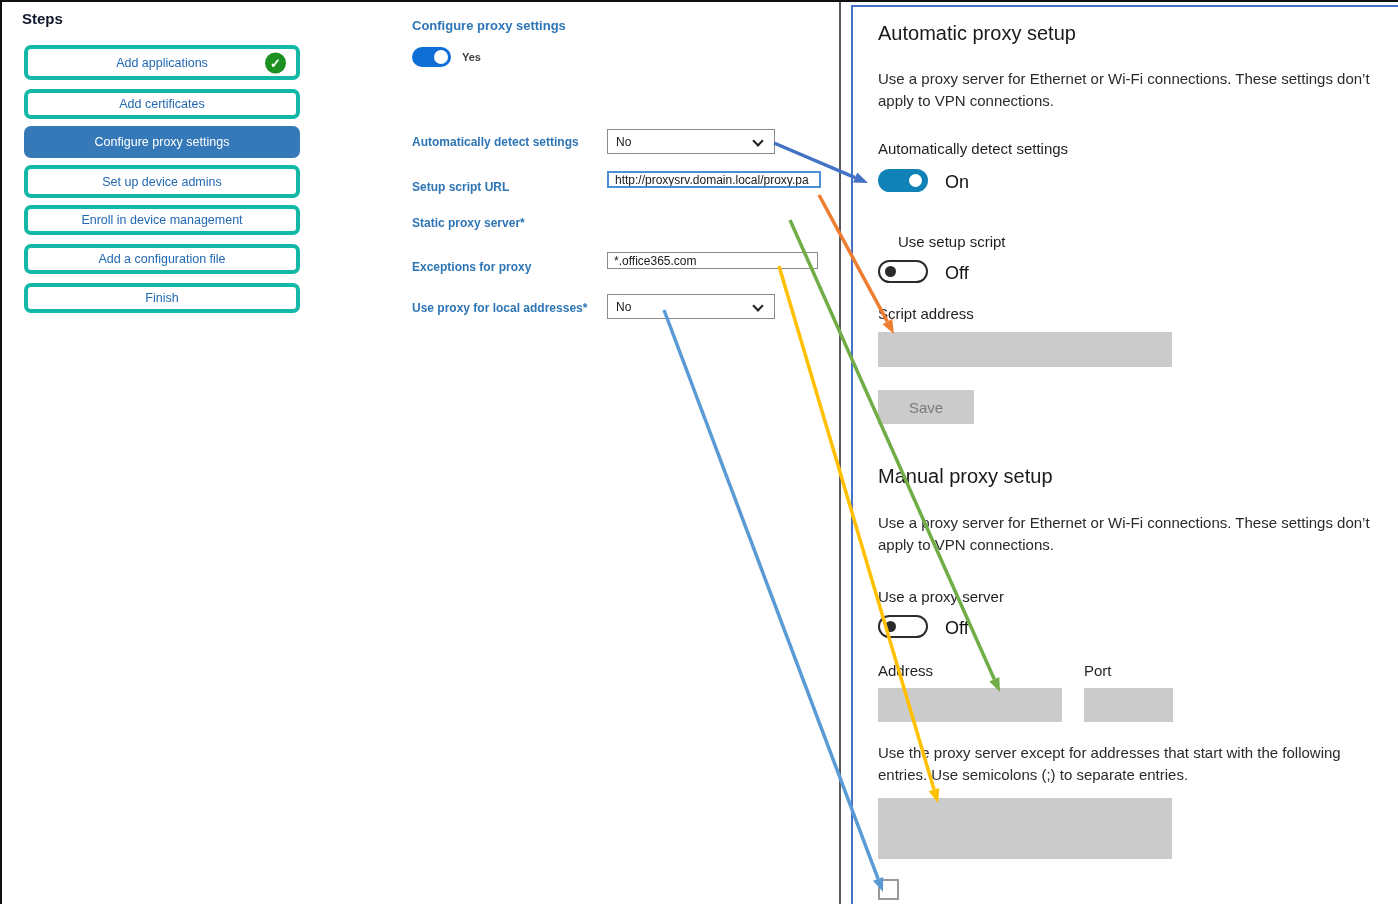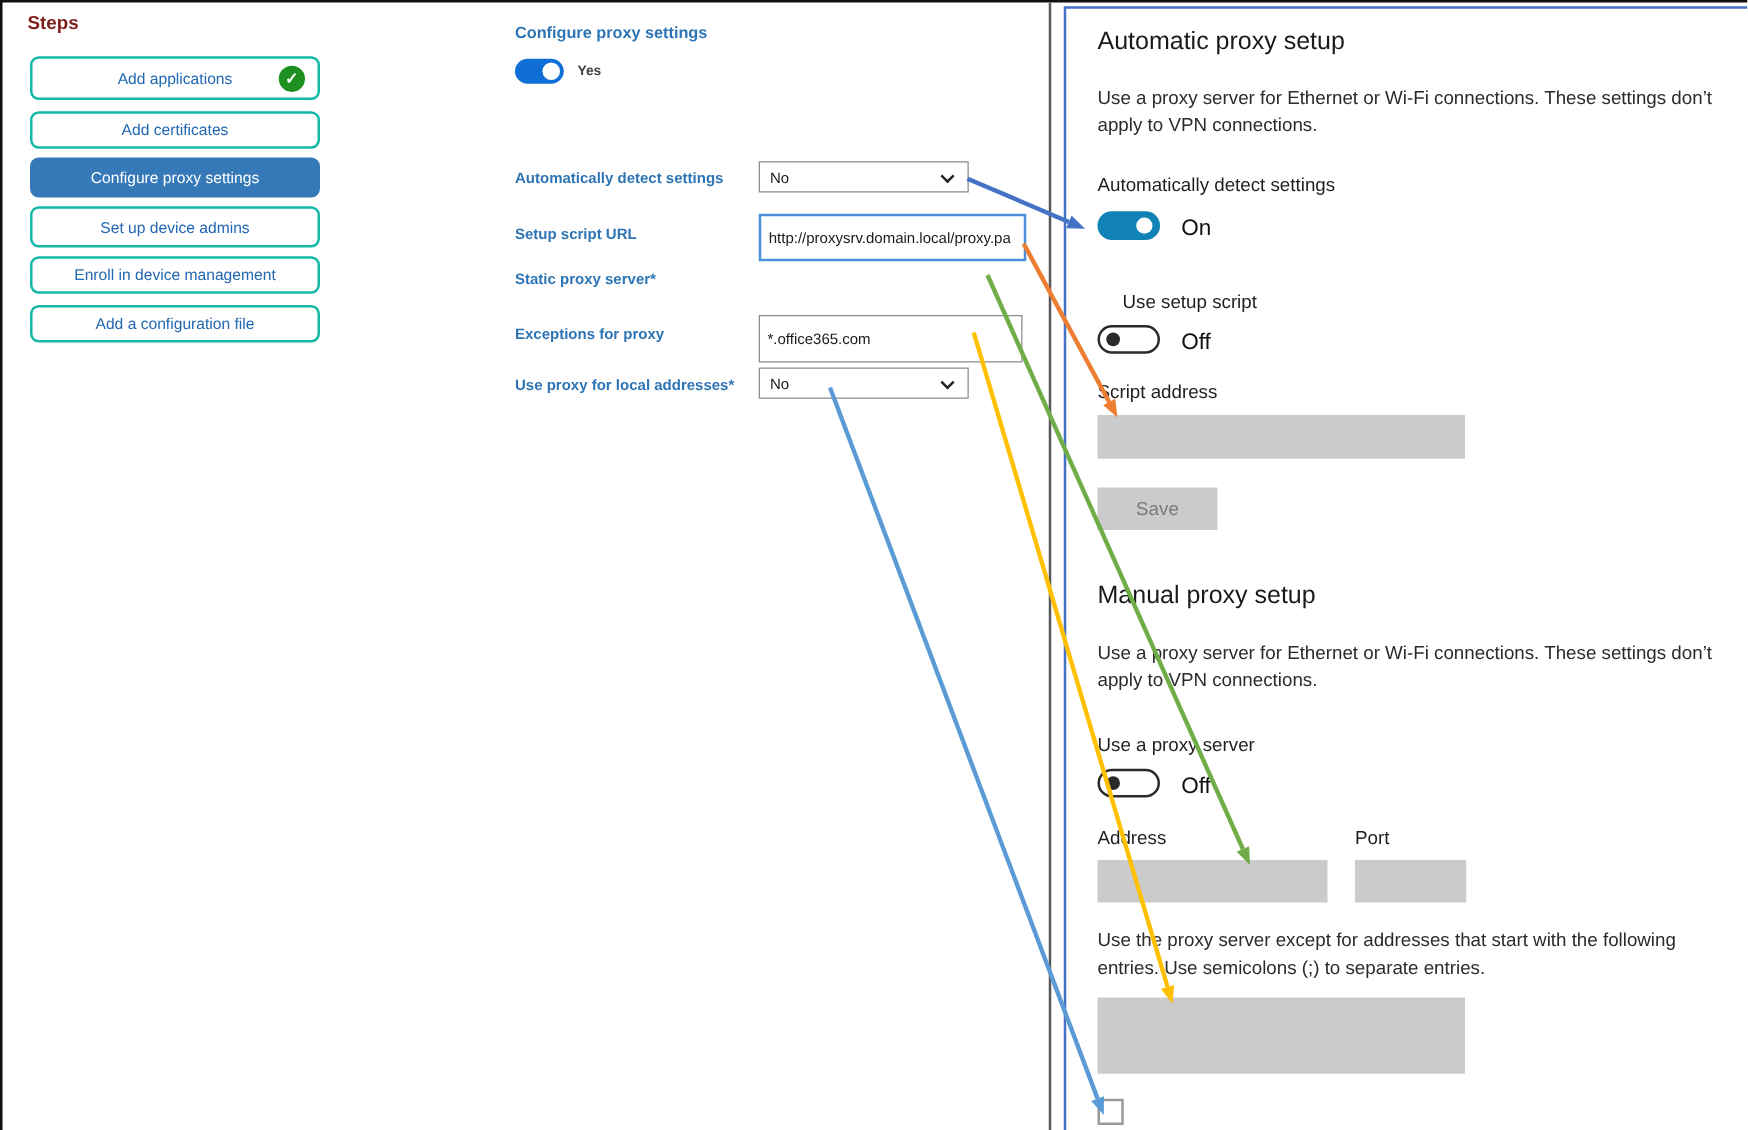--- a/index.html
+++ b/index.html
@@ -5,24 +5,24 @@
   * { margin:0; padding:0; box-sizing:border-box; }
   html,body { background:#fff; }
   body { font-family:"Liberation Sans", sans-serif; }
   #screen {
     position:relative; width:1398px; height:904px; overflow:hidden;
     background:#fff; border-top:2px solid #101010; border-left:2px solid #101010;
   }
   .abs { position:absolute; }
 
   
-  .steps-title { font-size:15px; font-weight:bold; color:#7f1d1d; }
+  .steps-title { font-size:15px; font-weight:bold; color:#0f172a; }
   .step-btn {
-    position:absolute; left:22px; width:232px; height:32px;
-    border:2px solid #14b8a6; border-radius:7px; background:#fff;
+    position:absolute; left:22px; width:276px; height:32px;
+    border:4px solid #14b8a6; border-radius:7px; background:#fff;
     color:#2268b2; font-size:12.5px; display:flex; align-items:center; justify-content:center;
     cursor:pointer;
   }
   .step-btn.selected { background:#3579b8; border-color:#3579b8; color:#fff; }
   .check-badge {
     position:absolute; right:10px; top:50%; transform:translateY(-50%);
     width:21px; height:21px; border-radius:50%; background:#1d9022;
     color:#fff; font-size:13px; font-weight:bold; display:flex; align-items:center; justify-content:center;
   }
 
@@ -31,21 +31,21 @@
   .form-label { font-size:12px; font-weight:bold; color:#2e75b5; }
   .toggle-sm {
     position:absolute; width:39px; height:20px; border-radius:10px; background:#0f6fd6; cursor:pointer;
   }
   .toggle-sm::after {
     content:""; position:absolute; top:3px; right:3px; width:14px; height:14px;
     border-radius:50%; background:#fff;
   }
   .toggle-sm-label { font-size:11px; color:#404040; font-weight:bold; }
   .txt-input {
-    position:absolute; height:38px; border:1px solid #8a8a8a; background:#fff;
+    position:absolute; height:17px; border:1px solid #8a8a8a; background:#fff;
     font-family:"Liberation Sans", sans-serif; font-size:12px; color:#1a1a1a;
     padding:0 6px; outline:none; white-space:nowrap; overflow:hidden;
   }
   .txt-input.focused { border:2px solid #4a90d9; }
   .dd-box {
     position:absolute; height:25px; width:168px; border:1px solid #8a8a8a; background:#fff;
     font-size:12px; color:#1a1a1a; display:flex; align-items:center; padding:0 8px; cursor:pointer;
   }
   .chev {
     position:absolute; right:12px; top:7px; width:8px; height:8px;
@@ -103,20 +103,23 @@
   </div>
   <div class="step-btn" style="top:163px; height:33px;">
     <span>Set up device admins</span>
   </div>
   <div class="step-btn" style="top:203px; height:30px;">
     <span>Enroll in device management</span>
   </div>
   <div class="step-btn" style="top:242px; height:30px;">
     <span>Add a configuration file</span>
   </div>
+  <div class="step-btn" style="top:281px; height:30px;">
+    <span>Finish</span>
+  </div>
 
   <div class="abs form-title" style="left:410px; top:16px;">Configure proxy settings</div>
 
   <div class="toggle-sm" style="left:410px; top:45px;"></div>
   <div class="abs toggle-sm-label" style="left:460px; top:49px;">Yes</div>
 
   <div class="abs form-label" style="left:410px; top:133px;">Automatically detect settings</div>
   <div class="dd-box" style="left:605px; top:127px;">
     <span>No</span>
     <span class="chev"></span>

